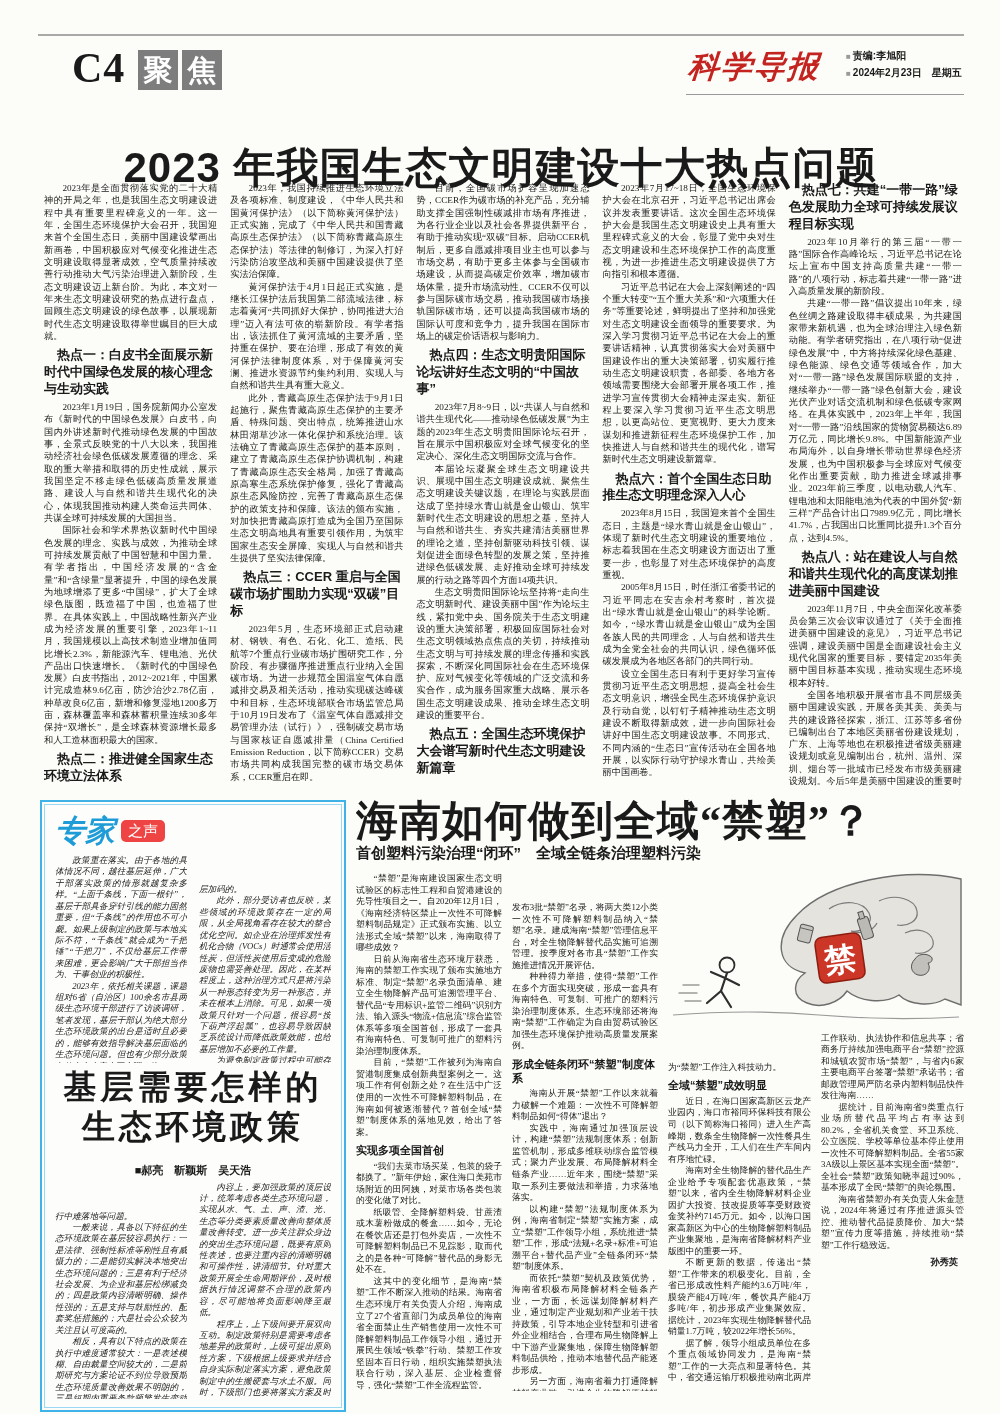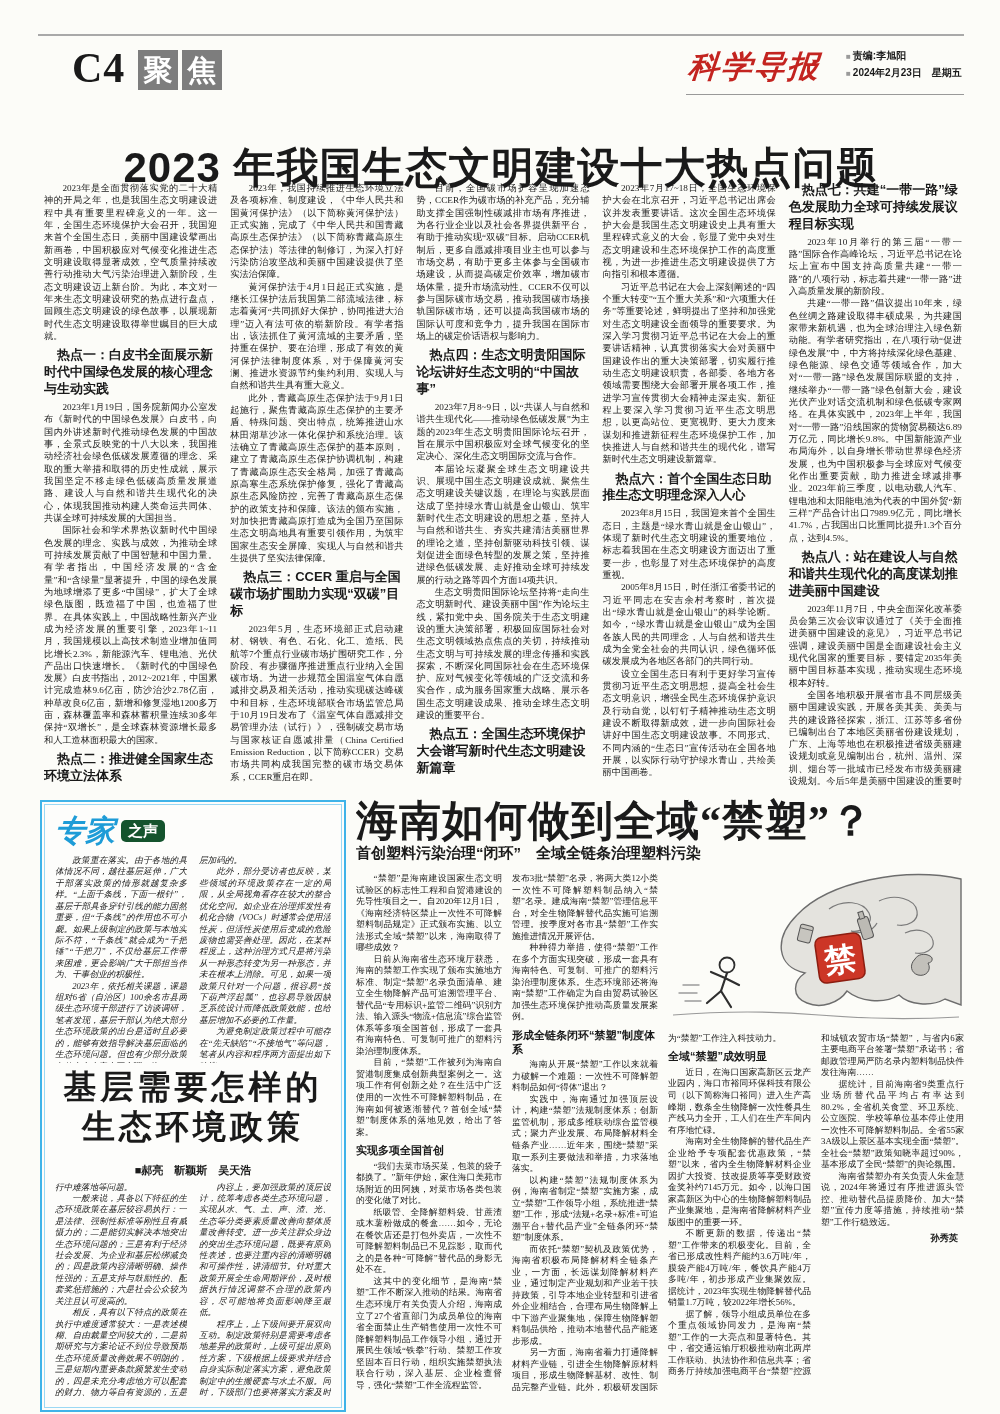--- a/index.html
+++ b/index.html
@@ -19,33 +19,33 @@
   .credits .sq{color:#9a9a9a;font-size:8px;margin-right:2px;}
   .rule-right{position:absolute;left:686px;top:94px;width:278px;border-top:1px solid #999;}
   
   .main-title{position:absolute;left:40px;top:112px;width:922px;text-align:center;
               font-family:"Liberation Sans",sans-serif;font-weight:900;font-size:42px;
               letter-spacing:1px;white-space:nowrap;}
   .main-flow{position:absolute;left:44px;top:182px;width:918px;height:612px;
              column-count:5;column-gap:13px;column-fill:auto;overflow:hidden;
              font-size:9.2px;line-height:1.34;text-align:justify;}
   .para{margin:0;text-indent:2em;}
-  .para.cont{text-indent:0;}
+  .para.cont{text-indent:0;margin-top:29px;}
   .topic-heading{margin:5px 0 3px;text-indent:1em;font-family:"Liberation Sans",sans-serif;
                  font-weight:bold;font-size:13px;line-height:1.3;text-align:left;}
   
   .expert-box{position:absolute;left:40px;top:800px;width:306px;height:612px;
               border:2px solid #3fb3e8;box-sizing:border-box;background:#fdfdfb;}
   .expert-inner{position:absolute;inset:2px;border:1px solid #9ad8f4;box-sizing:border-box;
                 padding:6px 10px 8px;display:flex;flex-direction:column;overflow:hidden;}
   .ex-logo{display:flex;align-items:center;gap:6px;height:40px;flex:0 0 auto;}
   .ex-logo-main{font-size:30px;font-weight:bold;font-style:italic;color:#1e9cd7;
                 font-family:"Liberation Serif",serif;line-height:1;}
-  .ex-logo-chip{background:#14532d;color:#fff;font-family:"Liberation Sans",sans-serif;
-                font-weight:bold;font-size:15px;padding:2px 7px;border-radius:5px;line-height:1.2;}
+  .ex-logo-chip{background:#ef4444;color:#fff;font-family:"Liberation Sans",sans-serif;
+                font-weight:normal;font-size:15px;padding:2px 7px;border-radius:5px;line-height:1.2;}
   .ex-cols{display:grid;grid-template-columns:1fr 1fr;gap:0 12px;overflow:hidden;
            font-size:8.6px;line-height:1.33;font-style:italic;text-align:justify;}
   .ex-top{height:208px;flex:0 0 auto;margin-top:4px;}
   .ex-bottom{flex:1 1 auto;margin-top:4px;}
   .ex-cell{overflow:hidden;}
   .ex-headline{flex:0 0 auto;text-align:center;font-family:"Liberation Sans",sans-serif;
                font-weight:900;font-size:33px;line-height:1.22;letter-spacing:4px;margin-top:4px;}
   .ex-authors{flex:0 0 auto;text-align:center;font-family:"Liberation Sans",sans-serif;
               font-weight:bold;font-size:11px;margin-top:15px;}
   

